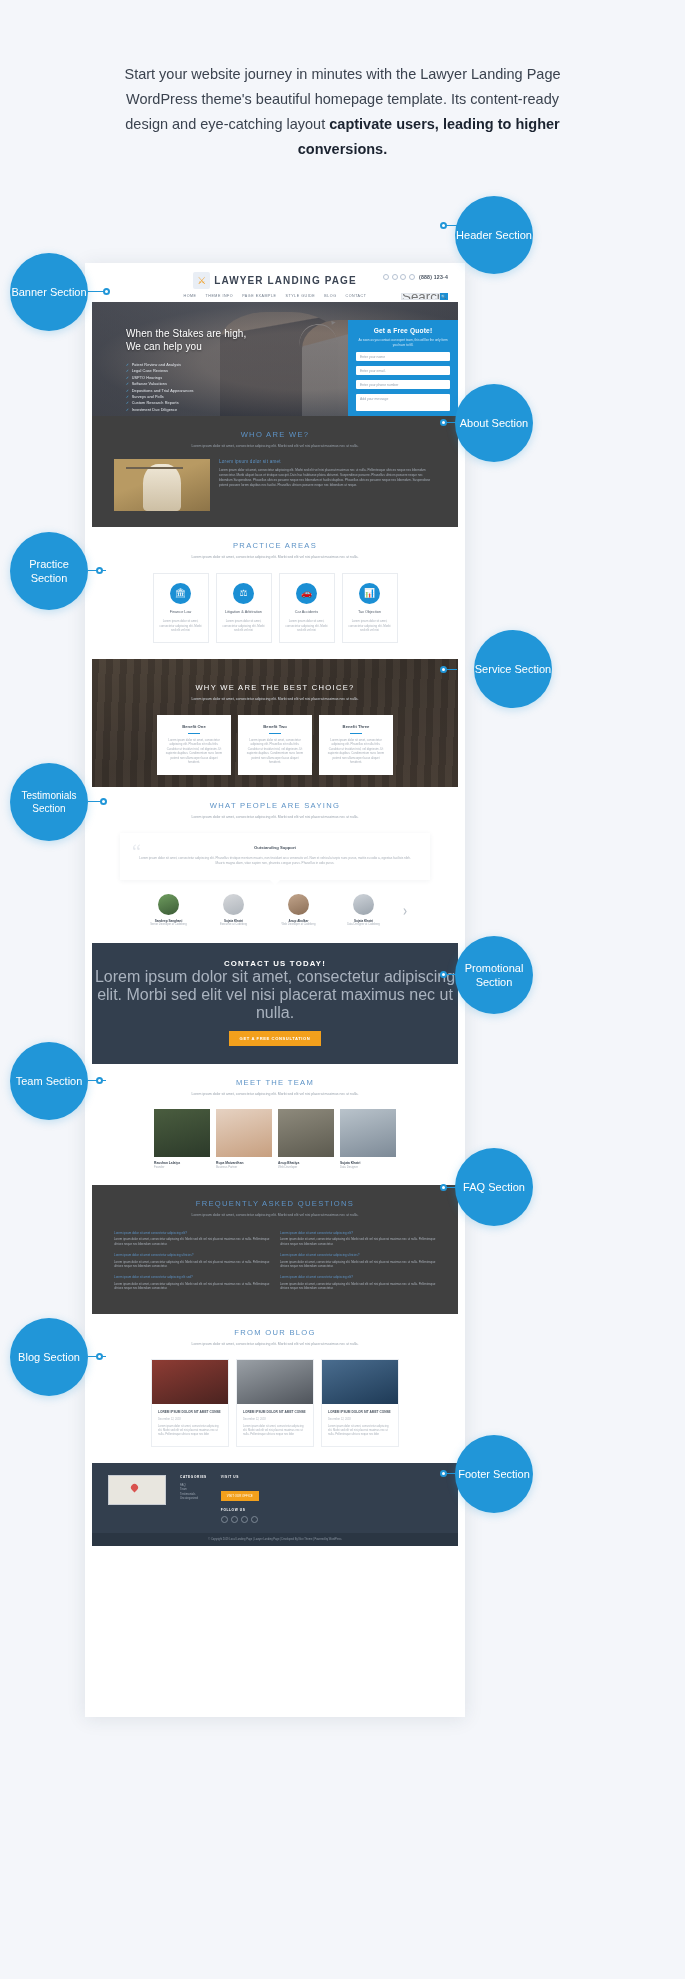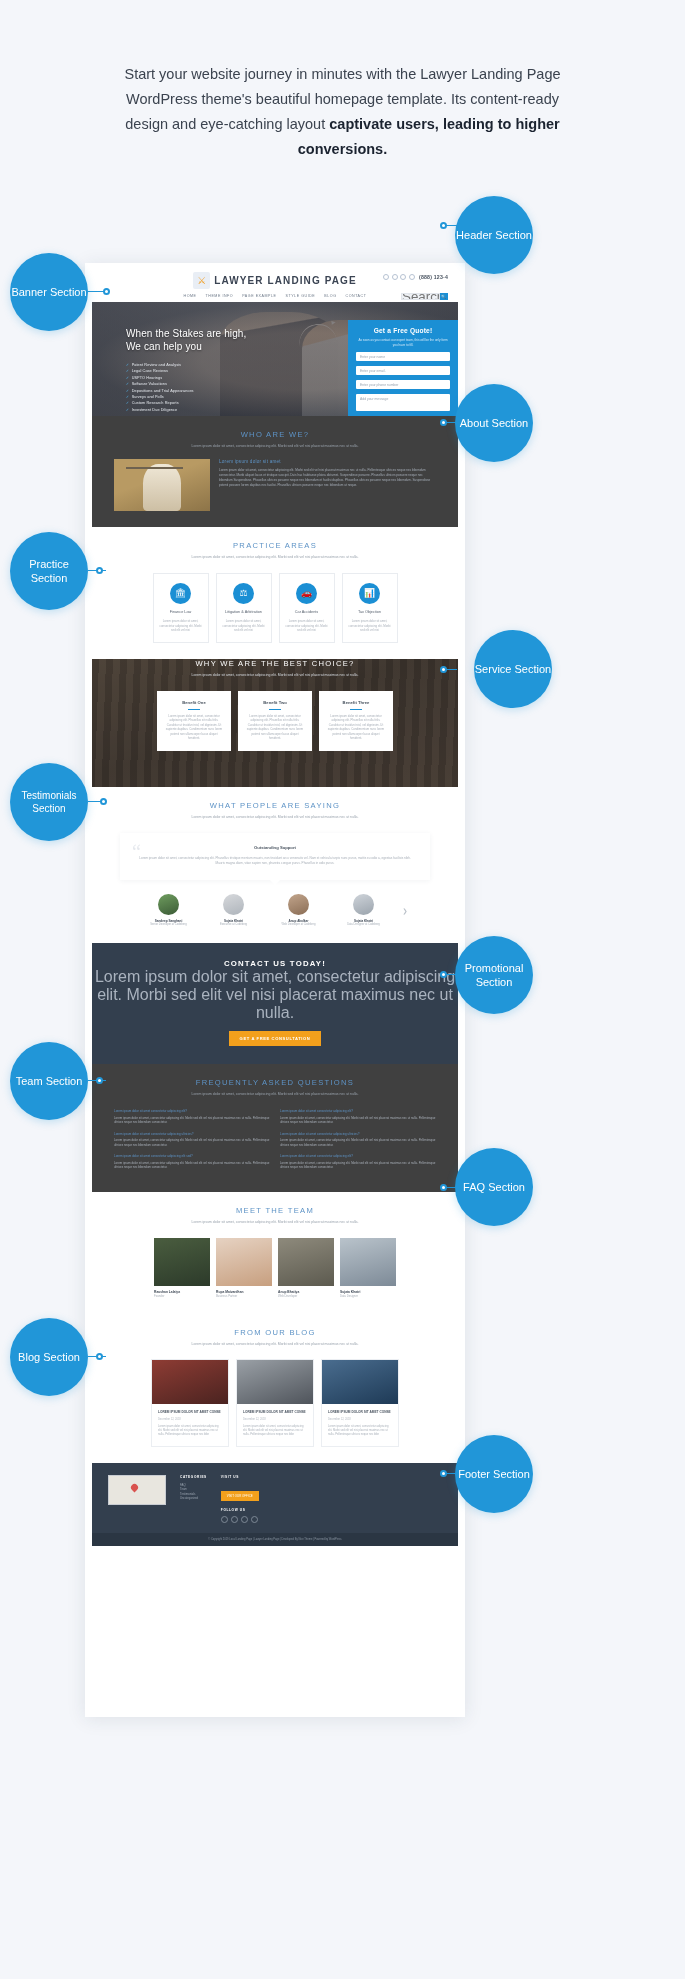--- a/index.html
+++ b/index.html
@@ -151,21 +151,21 @@
   
   .service {
     position:relative; height:128px; overflow:hidden;
     background:linear-gradient(160deg,#8a6d4c 0%,#6a5238 45%,#7d6144 100%);
   }
   .service::before{
     content:""; position:absolute; inset:0;
     background:repeating-linear-gradient(92deg, rgba(0,0,0,.16) 0 7px, rgba(255,255,255,.05) 7px 14px);
   }
   .service::after{ content:""; position:absolute; inset:0; background:rgba(26,30,36,.55); }
-  .service .inner { position:relative; z-index:3; padding-top:14px; }
+  .service .inner { position:relative; z-index:3; padding-top:14px;margin-top:24px; }
   .service h4 { color:#fff; }
   .service .lede { color:#d6dbe1; }
   .svc-cards { display:flex; justify-content:center; gap:7px; margin-top:12px; }
   .svc-card { width:74px; background:#fff; padding:9px 7px 10px; text-align:center; }
   .svc-card .hd { font-size:4.2px; color:#4a5460; font-weight:700; }
   .svc-card .ln { width:12px;height:1px;background:#1b8fd4;margin:4px auto; }
   .svc-card p { font-size:2.9px; line-height:4.5px; color:#a8afb8; }
 
   
   .tst-card {
@@ -403,66 +403,66 @@
         <span style="font-size:6px;color:#b9c0c8;align-self:center;">❯</span>
       </div>
     </div>
 
     <div class="promo">
       <h4>CONTACT US TODAY!</h4>
       <div class="lede">Lorem ipsum dolor sit amet, consectetur adipiscing elit. Morbi sed elit vel nisi placerat maximus nec ut nulla.</div>
       <span class="btn">GET A FREE CONSULTATION</span>
     </div>
 
+    <div class="sec">
+      <h4>MEET THE TEAM</h4>
+      <div class="lede">Lorem ipsum dolor sit amet, consectetur adipiscing elit. Morbi sed elit vel nisi placerat maximus nec ut nulla.</div>
+      <div class="team-row">
+        <div class="team">
+          <div class="ph" style="background:linear-gradient(165deg,#4a5d3f,#2c3a2a);"></div>
+          <div class="nm">Raushan Lalaiya</div>
+          <div class="rl">Founder</div>
+        </div>
+        <div class="team">
+          <div class="ph" style="background:linear-gradient(165deg,#e6d2c2,#c79f7f);"></div>
+          <div class="nm">Rupa Maivardhan</div>
+          <div class="rl">Business Partner</div>
+        </div>
+        <div class="team">
+          <div class="ph" style="background:linear-gradient(165deg,#8e8a7c,#5c5a4f);"></div>
+          <div class="nm">Anup Bhatiya</div>
+          <div class="rl">Web Developer</div>
+        </div>
+        <div class="team">
+          <div class="ph" style="background:linear-gradient(165deg,#b9c3cb,#7d8a97);"></div>
+          <div class="nm">Sujata Khatri</div>
+          <div class="rl">Data Designer</div>
+        </div>
+      </div>
+    </div>
+
     <div class="sec grey">
       <h4>FREQUENTLY ASKED QUESTIONS</h4>
       <div class="lede">Lorem ipsum dolor sit amet, consectetur adipiscing elit. Morbi sed elit vel nisi placerat maximus nec ut nulla.</div>
       <div class="faq-cols">
         <div class="faq-col">
           <div class="faq-q">Lorem ipsum dolor sit amet consectetur adipiscing elit?</div>
           <div class="faq-a">Lorem ipsum dolor sit amet, consectetur adipiscing elit. Morbi sed elit vel nisi placerat maximus nec ut nulla. Pellentesque ultrices neque nec bibendum consectetur.</div>
           <div class="faq-q">Lorem ipsum dolor sit amet consectetur adipiscing ultricies?</div>
           <div class="faq-a">Lorem ipsum dolor sit amet, consectetur adipiscing elit. Morbi sed elit vel nisi placerat maximus nec ut nulla. Pellentesque ultrices neque nec bibendum consectetur.</div>
           <div class="faq-q">Lorem ipsum dolor sit amet consectetur adipiscing elit sed?</div>
           <div class="faq-a">Lorem ipsum dolor sit amet, consectetur adipiscing elit. Morbi sed elit vel nisi placerat maximus nec ut nulla. Pellentesque ultrices neque nec bibendum consectetur.</div>
         </div>
         <div class="faq-col">
           <div class="faq-q">Lorem ipsum dolor sit amet consectetur adipiscing elit?</div>
           <div class="faq-a">Lorem ipsum dolor sit amet, consectetur adipiscing elit. Morbi sed elit vel nisi placerat maximus nec ut nulla. Pellentesque ultrices neque nec bibendum consectetur.</div>
           <div class="faq-q">Lorem ipsum dolor sit amet consectetur adipiscing ultricies?</div>
           <div class="faq-a">Lorem ipsum dolor sit amet, consectetur adipiscing elit. Morbi sed elit vel nisi placerat maximus nec ut nulla. Pellentesque ultrices neque nec bibendum consectetur.</div>
           <div class="faq-q">Lorem ipsum dolor sit amet consectetur adipiscing elit?</div>
           <div class="faq-a">Lorem ipsum dolor sit amet, consectetur adipiscing elit. Morbi sed elit vel nisi placerat maximus nec ut nulla. Pellentesque ultrices neque nec bibendum consectetur.</div>
-        </div>
-      </div>
-    </div>
-
-    <div class="sec">
-      <h4>MEET THE TEAM</h4>
-      <div class="lede">Lorem ipsum dolor sit amet, consectetur adipiscing elit. Morbi sed elit vel nisi placerat maximus nec ut nulla.</div>
-      <div class="team-row">
-        <div class="team">
-          <div class="ph" style="background:linear-gradient(165deg,#4a5d3f,#2c3a2a);"></div>
-          <div class="nm">Raushan Lalaiya</div>
-          <div class="rl">Founder</div>
-        </div>
-        <div class="team">
-          <div class="ph" style="background:linear-gradient(165deg,#e6d2c2,#c79f7f);"></div>
-          <div class="nm">Rupa Maivardhan</div>
-          <div class="rl">Business Partner</div>
-        </div>
-        <div class="team">
-          <div class="ph" style="background:linear-gradient(165deg,#8e8a7c,#5c5a4f);"></div>
-          <div class="nm">Anup Bhatiya</div>
-          <div class="rl">Web Developer</div>
-        </div>
-        <div class="team">
-          <div class="ph" style="background:linear-gradient(165deg,#b9c3cb,#7d8a97);"></div>
-          <div class="nm">Sujata Khatri</div>
-          <div class="rl">Data Designer</div>
         </div>
       </div>
     </div>
 
     <div class="sec">
       <h4>FROM OUR BLOG</h4>
       <div class="lede">Lorem ipsum dolor sit amet, consectetur adipiscing elit. Morbi sed elit vel nisi placerat maximus nec ut nulla.</div>
       <div class="blog-row">
         <div class="blog">
           <div class="ph" style="background:linear-gradient(160deg,#8e3c34,#4a2320);"></div>

